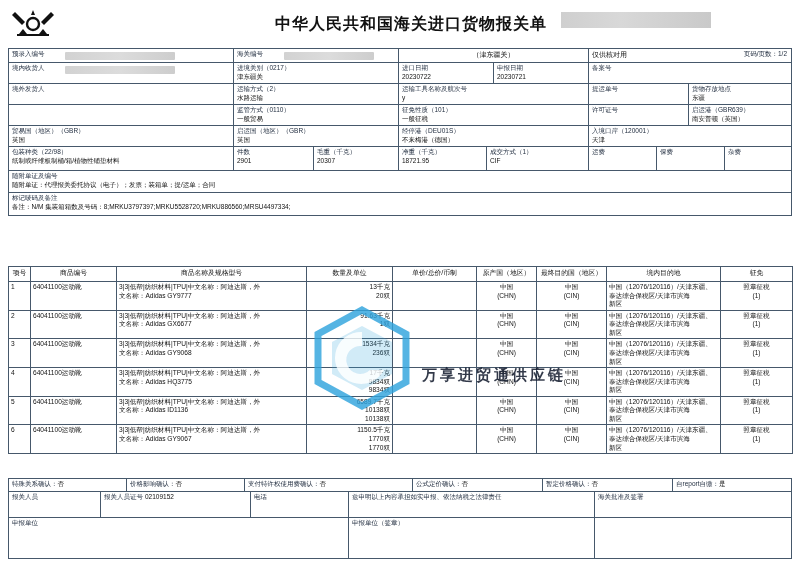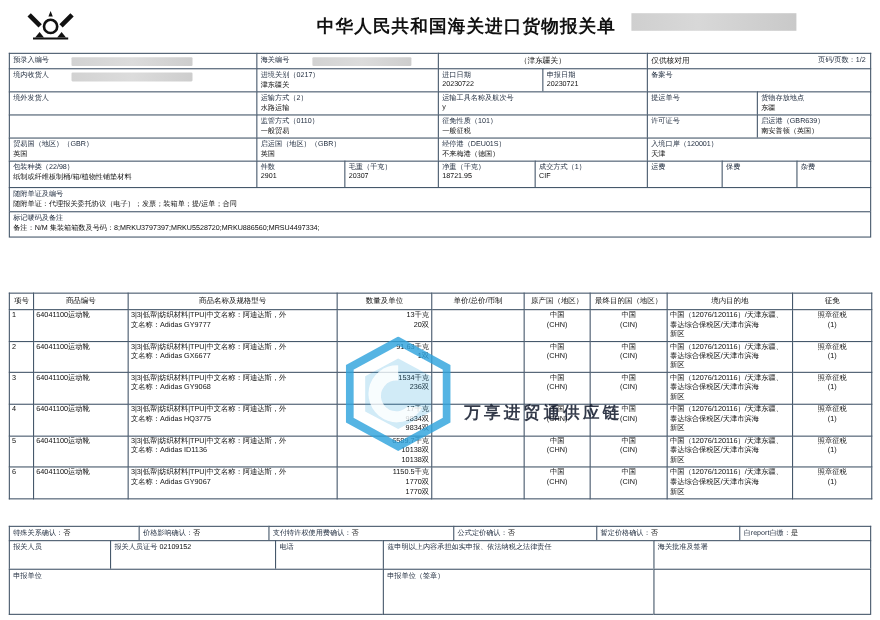--- a/index.html
+++ b/index.html
@@ -8,21 +8,21 @@
     background:#ffffff;
     font-family:"Liberation Sans", sans-serif;
     font-size:7px;
     color:#1b1b1b;
     position:relative;
     overflow:hidden;
   }
   .page{position:relative;width:800px;height:564px;}
 
   
-  .hdr{position:absolute;left:14px;top:0;width:724px;height:46px;}
+  .hdr{position:absolute;left:1px;top:0;width:724px;height:46px;}
   .logo{position:absolute;left:10px;top:8px;width:44px;height:32px;}
   .doc-title{
     position:absolute;left:200px;top:14px;width:420px;
     text-align:center;font-size:16px;font-weight:bold;letter-spacing:1px;color:#111;
   }
   .redact{background:linear-gradient(90deg,#cfcfcf 0%,#d8d8d8 40%,#c9c9c9 100%);display:inline-block;}
   .hdr-redact{position:absolute;right:14px;top:12px;width:150px;height:16px;}
   .ctr{text-align:center;}
 
   

